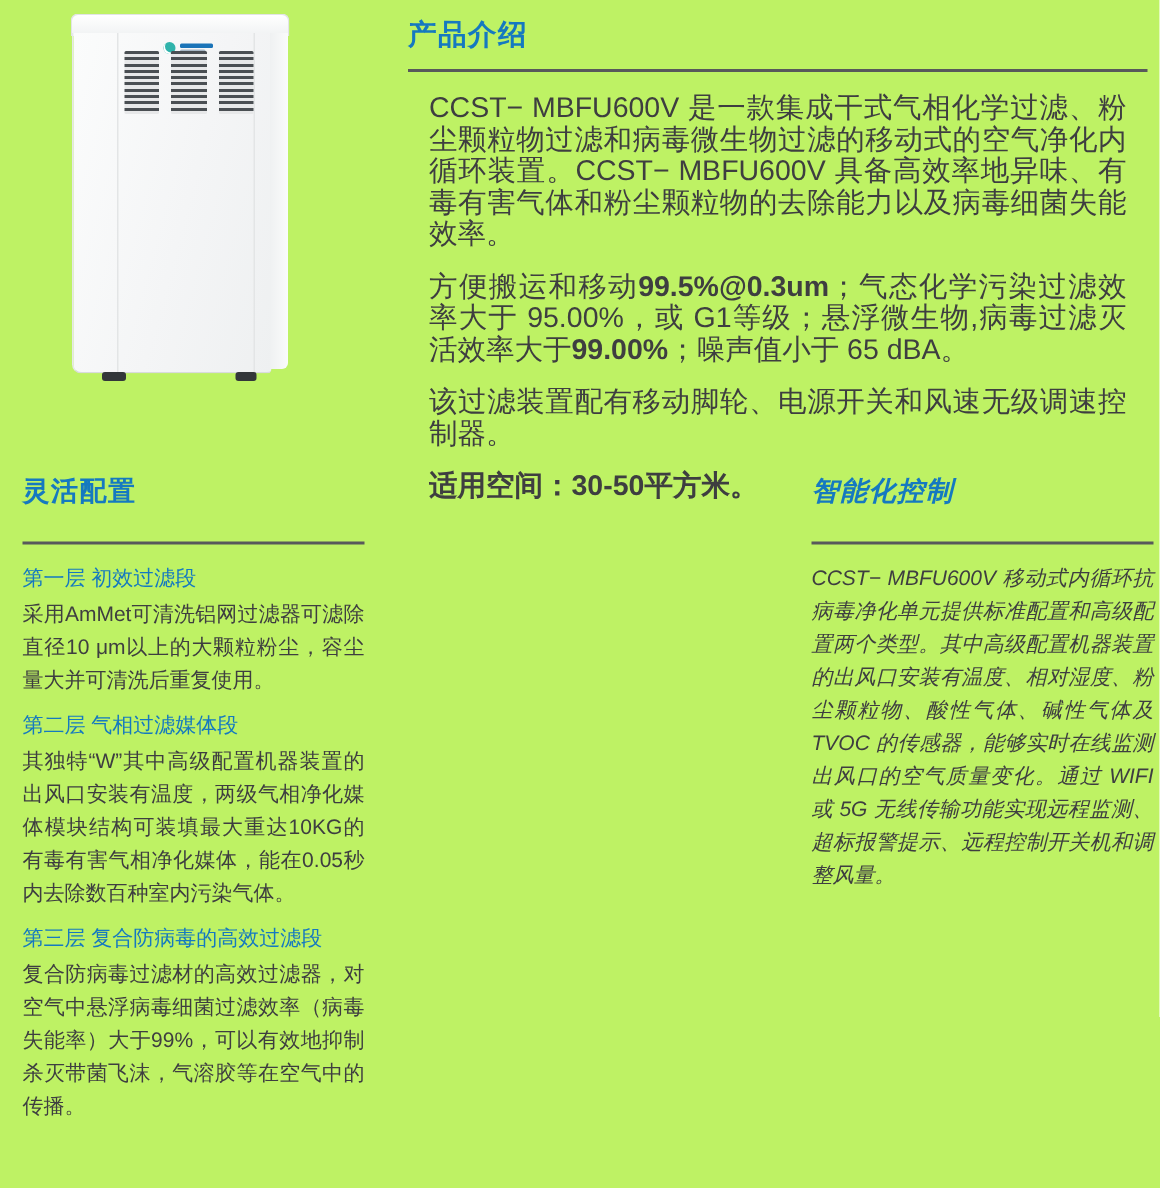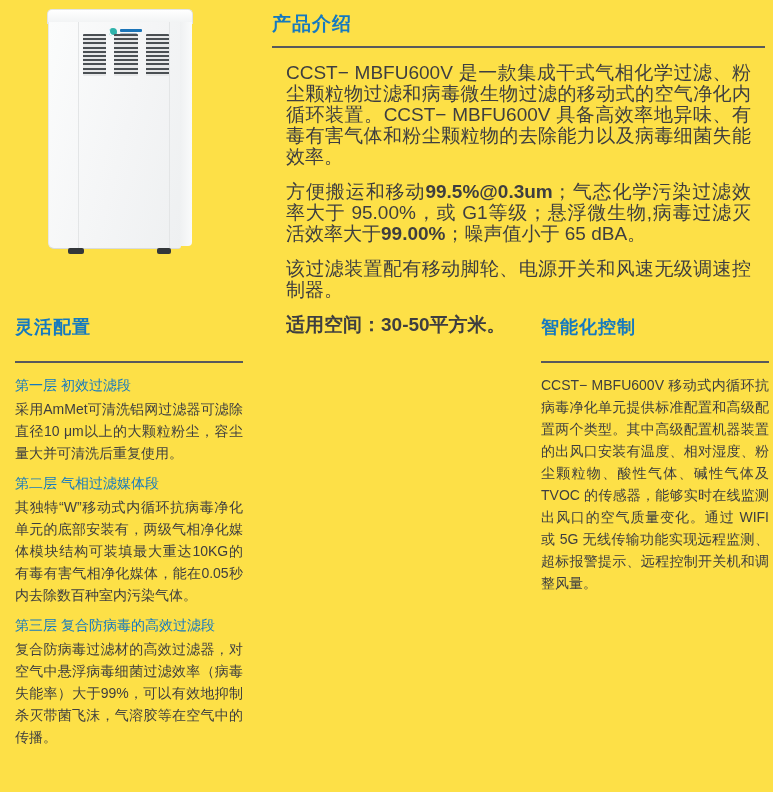--- a/index.html
+++ b/index.html
@@ -2,21 +2,21 @@
 <html><head>
 <meta charset="utf-8">
 <style>
   :root{
     --blue:#1579c0;
     --rule:#58595b;
     --text:#3e3e40;
   }
   html,body{margin:0;padding:0;background:#ffffff;}
   body{font-family:"Liberation Sans","DejaVu Sans",sans-serif;color:var(--text);}
-  .page{position:relative;width:773px;height:792px;background:#fde047;overflow:hidden;}
+  .page{position:relative;width:773px;height:792px;background:#bef264;overflow:hidden;}
 
   
   .device{position:absolute;left:46px;top:9px;width:148px;height:248px;}
   .device .cap{position:absolute;top:0;left:1px;width:144px;height:14px;
     background:linear-gradient(#ffffff,#f0f2f3);
     border:1px solid #e2e4e5;border-bottom:none;border-radius:5px 5px 0 0;}
   .device .front{position:absolute;top:13px;left:2px;width:132px;height:226px;
     background:linear-gradient(105deg,#fbfcfc 0%,#f4f5f6 55%,#eef0f1 100%);
     border-left:1px solid #e6e8e9;border-bottom:1px solid #d9dbdd;
     border-radius:0 0 3px 6px;}
@@ -47,21 +47,21 @@
     color:var(--blue);letter-spacing:1px;}
   .rule{height:2px;background:var(--rule);}
   .intro .rule{margin-bottom:9px;}
   .intro p{margin:14px;font-size:19px;line-height:21px;text-align:justify;}
   .bold{font-weight:700;}
 
   
   .col{position:absolute;top:314px;width:228px;}
   .col-1{left:15px;}
   .col-2{left:278px;}
-  .col-3{left:541px;}
+  .col-3{left:541px;font-style:italic;}
   .col h2{margin:0 0 21px;font-size:18px;line-height:26px;font-weight:700;
     color:var(--blue);letter-spacing:1px;}
   .col .rule{margin-bottom:11px;}
   .col h3{margin:8px 0 2px;font-size:14px;line-height:22px;font-weight:400;
     color:var(--blue);}
   .col h3.first{margin-top:0;}
   .col p{margin:0;font-size:14px;line-height:22px;text-align:justify;}
 </style>
 </head>
 <body>
@@ -99,21 +99,21 @@
     <p>该过滤装置配有移动脚轮、电源开关和风速无级调速控制器。</p>
     <p class="bold">适用空间：30-50平方米。</p>
   </section>
 
   <section class="col col-1">
     <h2>灵活配置</h2>
     <div class="rule"></div>
     <h3 class="first">第一层 初效过滤段</h3>
     <p>采用AmMet可清洗铝网过滤器可滤除直径10 μm以上的大颗粒粉尘，容尘量大并可清洗后重复使用。</p>
     <h3>第二层 气相过滤媒体段</h3>
-    <p>其独特“W”移动式内循环抗病毒净化单元的底部安装有，两级气相净化媒体模块结构可装填最大重达10KG的有毒有害气相净化媒体，能在0.05秒内去除数百种室内污染气体。</p>
+    <p>其独特“W”其中高级配置机器装置的出风口安装有温度，两级气相净化媒体模块结构可装填最大重达10KG的有毒有害气相净化媒体，能在0.05秒内去除数百种室内污染气体。</p>
     <h3>第三层 复合防病毒的高效过滤段</h3>
     <p>复合防病毒过滤材的高效过滤器，对空气中悬浮病毒细菌过滤效率（病毒失能率）大于99%，可以有效地抑制杀灭带菌飞沫，气溶胶等在空气中的传播。</p>
   </section>
 
 
   <section class="col col-3">
     <h2>智能化控制</h2>
     <div class="rule"></div>
     <p>CCST− MBFU600V 移动式内循环抗病毒净化单元提供标准配置和高级配置两个类型。其中高级配置机器装置的出风口安装有温度、相对湿度、粉尘颗粒物、酸性气体、碱性气体及 TVOC 的传感器，能够实时在线监测出风口的空气质量变化。通过 WIFI 或 5G 无线传输功能实现远程监测、超标报警提示、远程控制开关机和调整风量。</p>
   </section>

